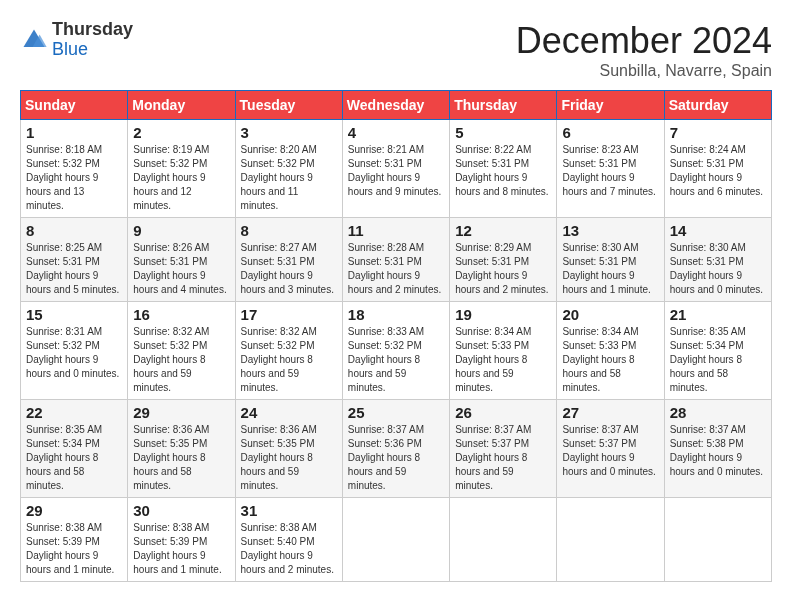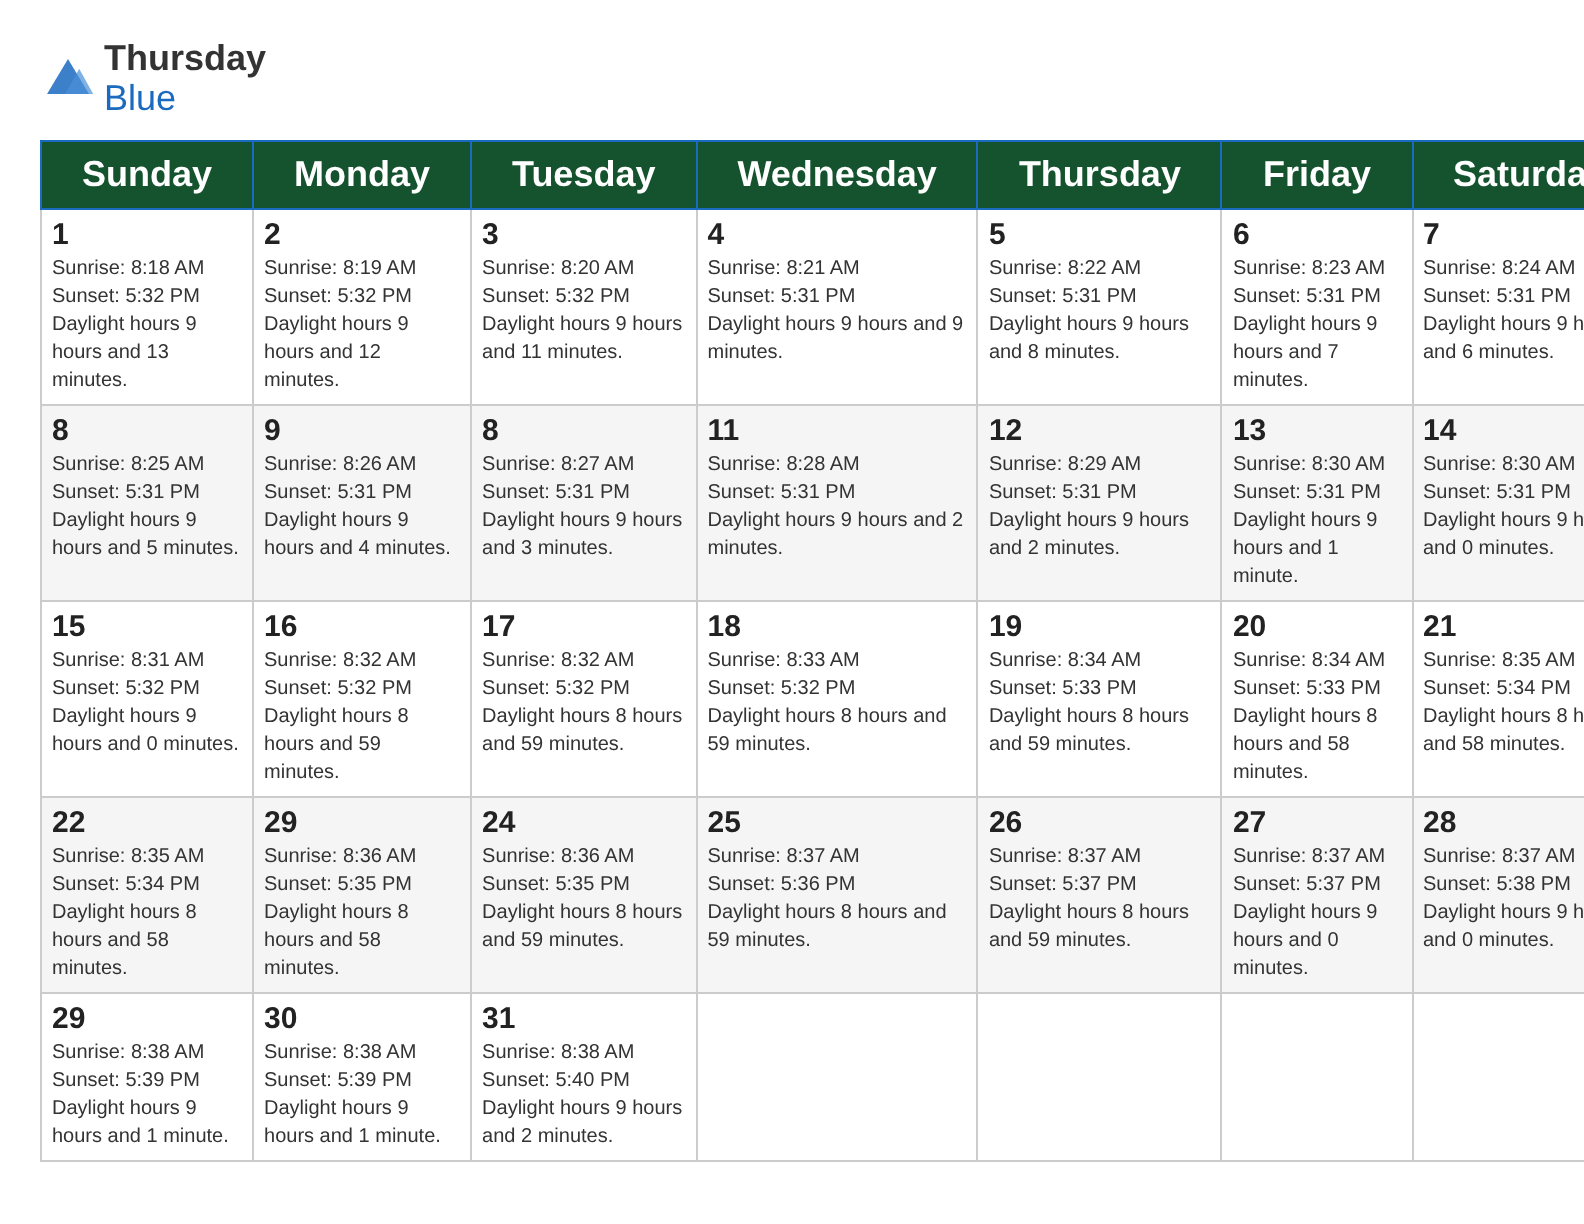--- a/index.html
+++ b/index.html
@@ -51,25 +51,25 @@
     .subtitle {
       font-size: 16px;
       color: #555;
     }
     .calendar {
       width: 100%;
       border-collapse: collapse;
       font-size: 11px;
     }
     .calendar th {
-      background: #14532d;
+      background: #ef4444;
       color: #fff;
-      padding: 6px 20px;
+      padding: 6px 4px;
       text-align: left;
-      font-size: 18px;
+      font-size: 14px;
       font-weight: bold;
       border: 1px solid #1a6abf;
     }
     .calendar td {
       vertical-align: top;
       border: 1px solid #ccc;
       padding: 4px 5px;
       width: 107px;
       min-height: 80px;
       background: #fff;
@@ -100,20 +100,24 @@
   <div class="logo">
     <svg class="logo-icon" viewBox="0 0 40 40" xmlns="http://www.w3.org/2000/svg">
       <polygon points="20,5 35,30 5,30" fill="#1a6abf" opacity="0.85"></polygon>
       <polygon points="28,12 38,30 18,30" fill="#4a90d9" opacity="0.7"></polygon>
     </svg>
     <div class="logo-text">
       <span class="logo-general">Thursday</span>
       <span class="logo-blue">Blue</span>
     </div>
   </div>
+  <div class="title-block">
+    <div class="month-title">December 2024</div>
+    <div class="subtitle">Sunbilla, Navarre, Spain</div>
+  </div>
 </div>
 
 <table class="calendar">
   <thead>
     <tr>
     <th>Sunday</th>
         <th>Monday</th>
         <th>Tuesday</th>
         <th>Wednesday</th>
         <th>Thursday</th>

